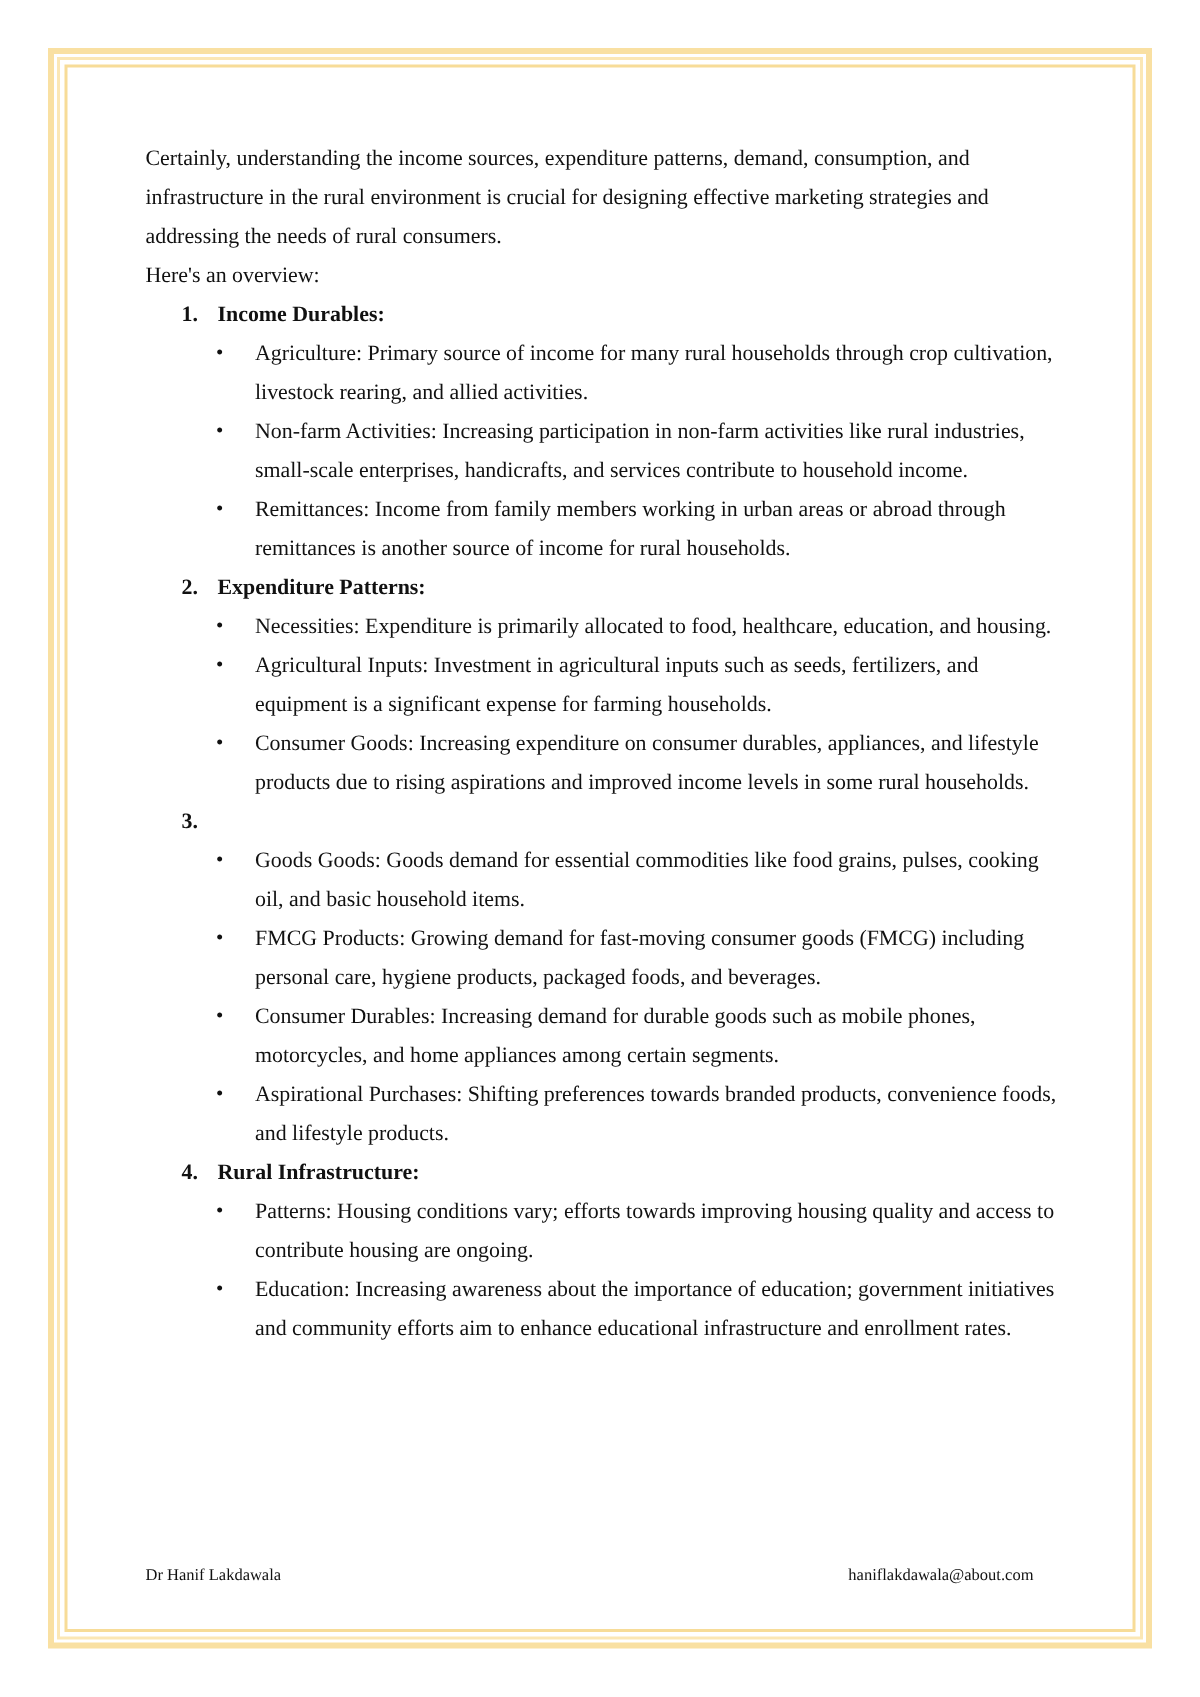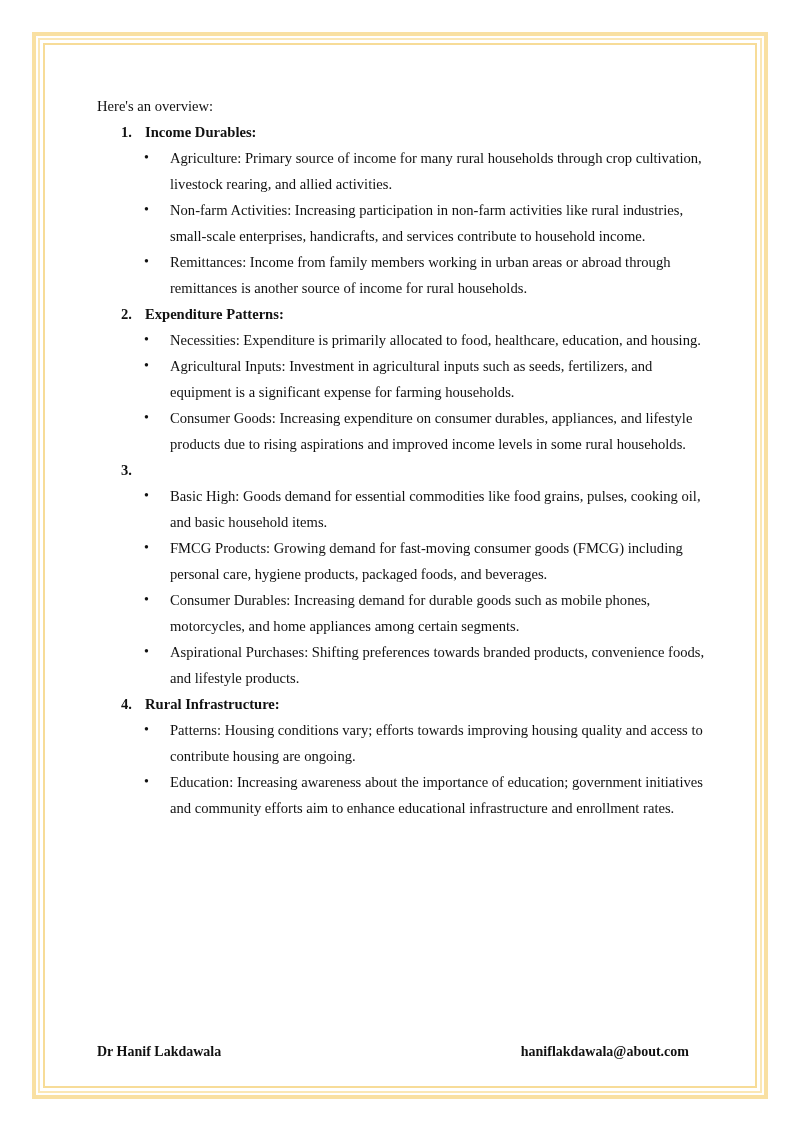--- a/index.html
+++ b/index.html
@@ -15,31 +15,32 @@
              font-size: 14.6px; line-height: 26px; }
   p { margin: 0; }
   .b { font-weight: normal; }
   .section { position: relative; }
   .sec-head { position: relative; padding-left: 48px; font-weight: bold; }
   .sec-num { position: absolute; left: 24px; top: 0; }
   ul { list-style: none; margin: 0; padding: 0; }
   li { position: relative; padding-left: 73px; }
   .bullet { position: absolute; left: 47px; top: 0; font-size: 14px; }
   .gap { height: 26px; }
-  .footer { position: absolute; top: 1044px; left: 97px; width: 592px; font-size: 14px;
-            display: flex; justify-content: space-between; font-weight: bold; }
+  .footer { position: absolute; top: 1044px; left: 97px; width: 592px; font-size: 11px;
+            display: flex; justify-content: space-between; }
 </style>
 </head>
 <body>
 
 <div class="border-outer"></div>
 <div class="border-mid"></div>
 <div class="border-inner"></div>
 
 <div class="content">
+  <p>Certainly, understanding the income sources, expenditure patterns, demand, consumption, and infrastructure in the rural environment is crucial for designing effective marketing strategies and addressing the needs of rural consumers.</p>
   <p class="b">Here's an overview:</p>
 
   <div class="section">
     <div class="sec-head">
       <span class="sec-num">1.</span>
       <span>Income Durables:</span>
     </div>
     <ul>
       <li><span class="bullet">•</span><span class="b">Agriculture:</span><span> Primary source of income for many rural households through crop cultivation, livestock rearing, and allied activities.</span></li>
       <li><span class="bullet">•</span><span class="b">Non-farm Activities:</span><span> Increasing participation in non-farm activities like rural industries, small-scale enterprises, handicrafts, and services contribute to household income.</span></li>
@@ -58,21 +59,21 @@
       <li><span class="bullet">•</span><span class="b">Consumer Goods:</span><span> Increasing expenditure on consumer durables, appliances, and lifestyle products due to rising aspirations and improved income levels in some rural households.</span></li>
     </ul>
   </div>
 
   <div class="section">
     <div class="sec-head">
       <span class="sec-num">3.</span>
     </div>
     <div class="gap"></div>
     <ul>
-      <li><span class="bullet">•</span><span class="b">Basic High:</span><span> Goods demand for essential commodities like food grains, pulses, cooking oil, and basic household items.</span></li>
+      <li><span class="bullet">•</span><span class="b">Goods Goods:</span><span> Goods demand for essential commodities like food grains, pulses, cooking oil, and basic household items.</span></li>
       <li><span class="bullet">•</span><span class="b">FMCG Products:</span><span> Growing demand for fast-moving consumer goods (FMCG) including personal care, hygiene products, packaged foods, and beverages.</span></li>
       <li><span class="bullet">•</span><span class="b">Consumer Durables: Increasing</span><span> demand for durable goods such as mobile phones, motorcycles, and home appliances among certain segments.</span></li>
       <li><span class="bullet">•</span><span class="b">Aspirational Purchases:</span><span> Shifting preferences towards branded products, convenience foods, and lifestyle products.</span></li>
     </ul>
   </div>
 
   <div class="section">
     <div class="sec-head">
       <span class="sec-num">4.</span>
       <span>Rural Infrastructure:</span>

